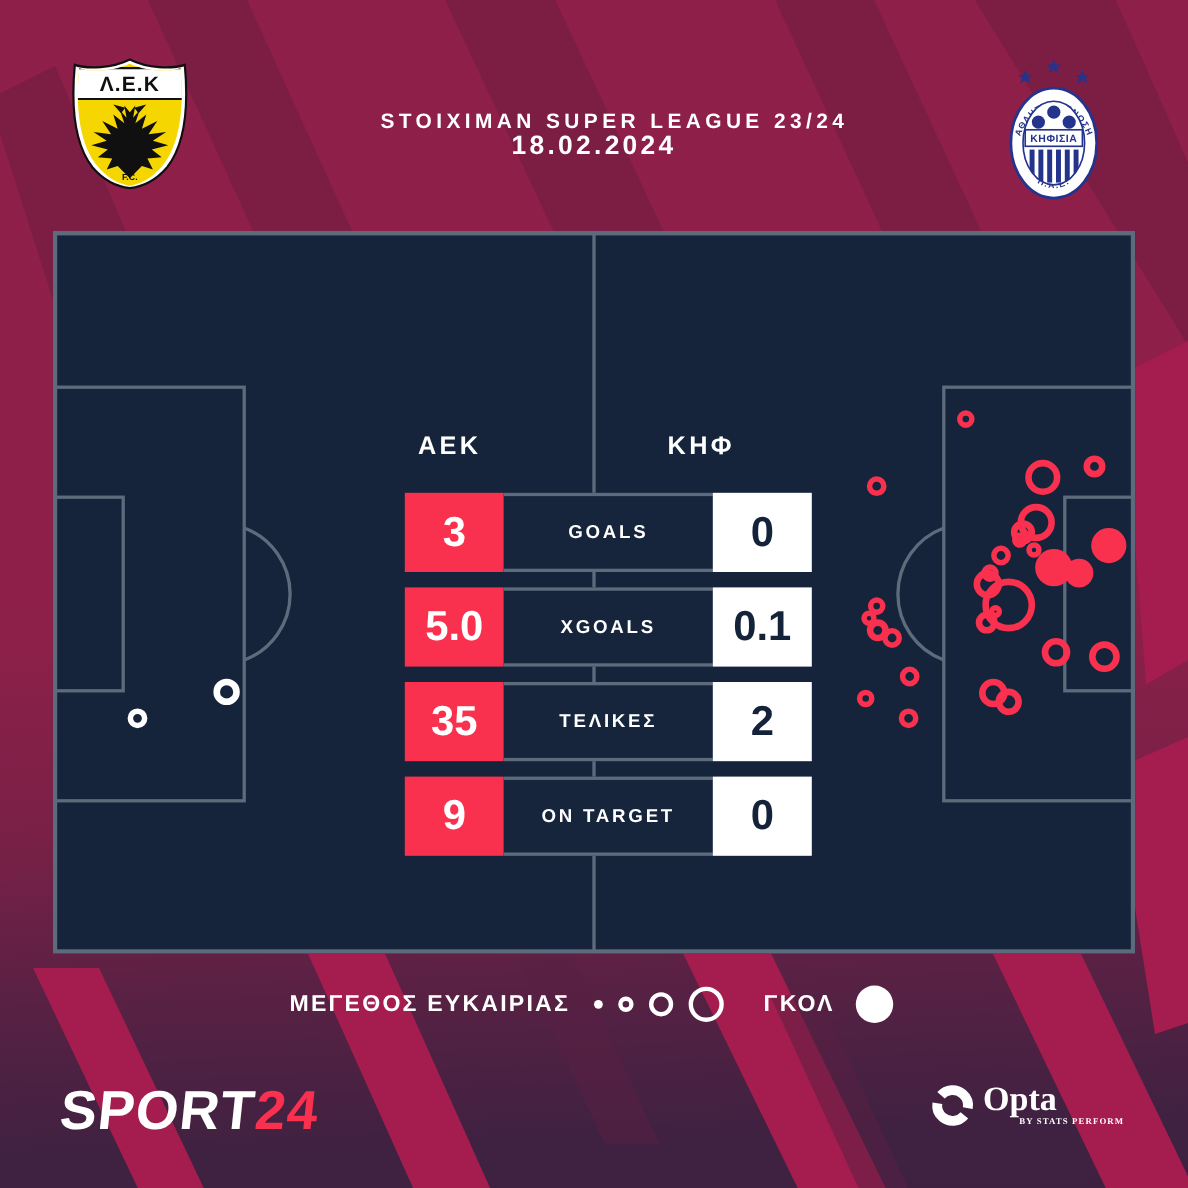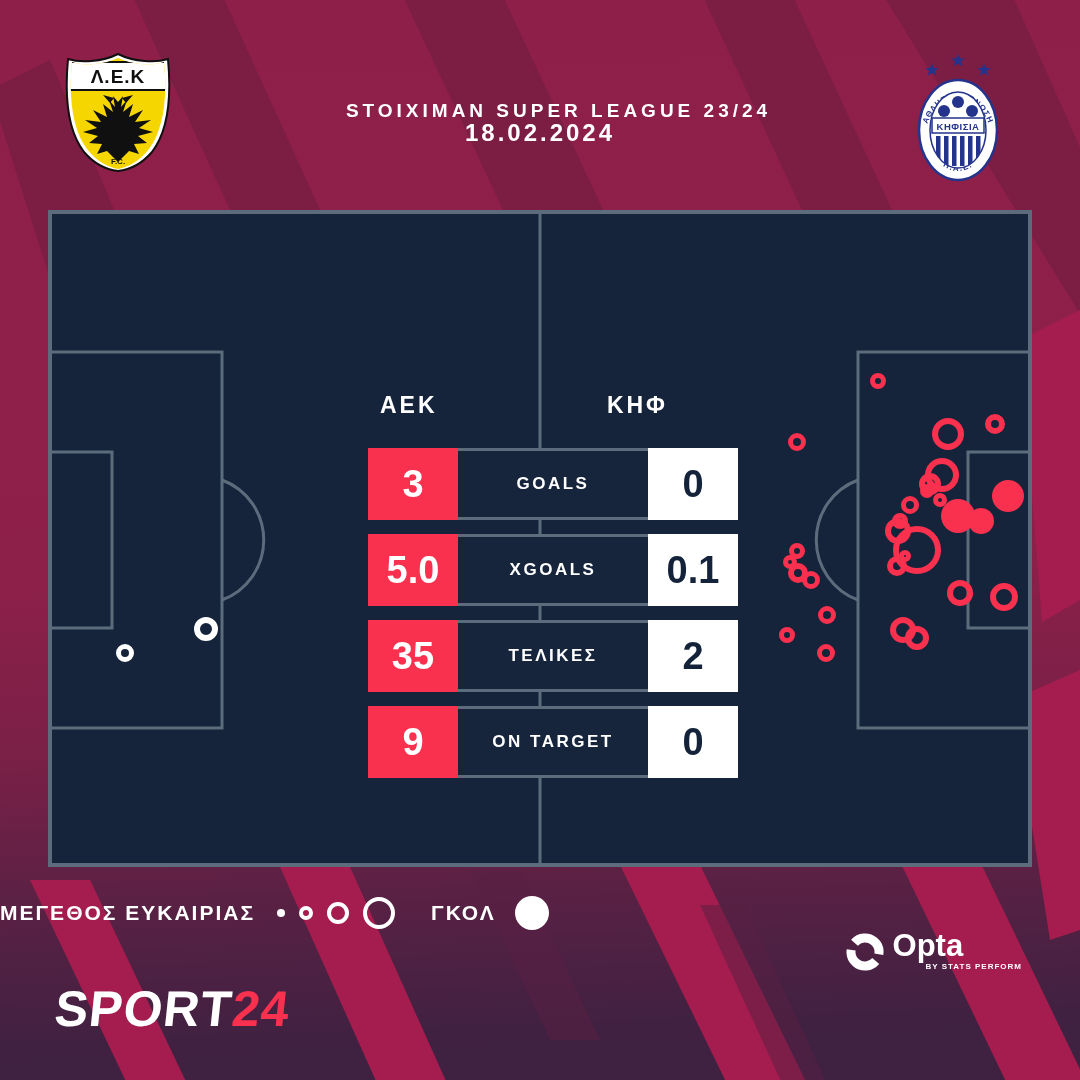--- a/index.html
+++ b/index.html
@@ -21,28 +21,28 @@
               padding:0 20px 0 12px;color:#fff;font-size:23px;font-weight:bold;letter-spacing:3px;}
   .stat-row{position:absolute;left:0;width:370px;height:72px;display:flex;}
   .cell-home{width:90px;background:#F9304E;color:#fff;display:flex;align-items:center;justify-content:center;
              font-size:38px;font-weight:bold;}
   .cell-label{flex:1;background:#16253C;border-top:3px solid #5D6C7D;border-bottom:3px solid #5D6C7D;
               color:#fff;display:flex;align-items:center;justify-content:center;
               font-size:17px;font-weight:bold;letter-spacing:2.5px;}
   .cell-away{width:90px;background:#FFFFFF;color:#14233A;display:flex;align-items:center;justify-content:center;
              font-size:38px;font-weight:bold;}
   .legend{position:absolute;left:0;top:888px;width:100%;height:50px;display:flex;align-items:center;
-          z-index:3;color:#fff;font-size:21px;font-weight:bold;letter-spacing:2px;}
+          justify-content:center;z-index:3;color:#fff;font-size:21px;font-weight:bold;letter-spacing:2px;}
   .legend .lg-sizes{margin-left:20px;}
   .legend .lg-goal-label{margin-left:30px;}
   .legend .lg-goal{margin-left:14px;}
   .brand{position:absolute;left:55px;top:980px;z-index:3;font-size:50px;font-weight:bold;
          font-stretch:condensed;transform:skewX(-6deg);letter-spacing:1px;}
   .brand .b1{color:#fff;} .brand .b2{color:#F9304E;}
-  .opta{position:absolute;right:58px;top:929px;z-index:3;display:flex;align-items:flex-start;}
+  .opta{position:absolute;right:58px;top:982px;z-index:3;display:flex;align-items:flex-start;font-family:Liberation Serif, serif;}
   .opta-texts{margin-left:8px;margin-top:2px;}
   .opta-name{color:#fff;font-size:31px;font-weight:bold;line-height:30px;}
   .opta-sub{color:#fff;font-size:8px;font-weight:bold;letter-spacing:1px;text-align:right;margin-top:1px;padding-left:33px;}
 </style>
 </head>
 <body>
 
 <div class="stage">
 
   <div class="bg">

